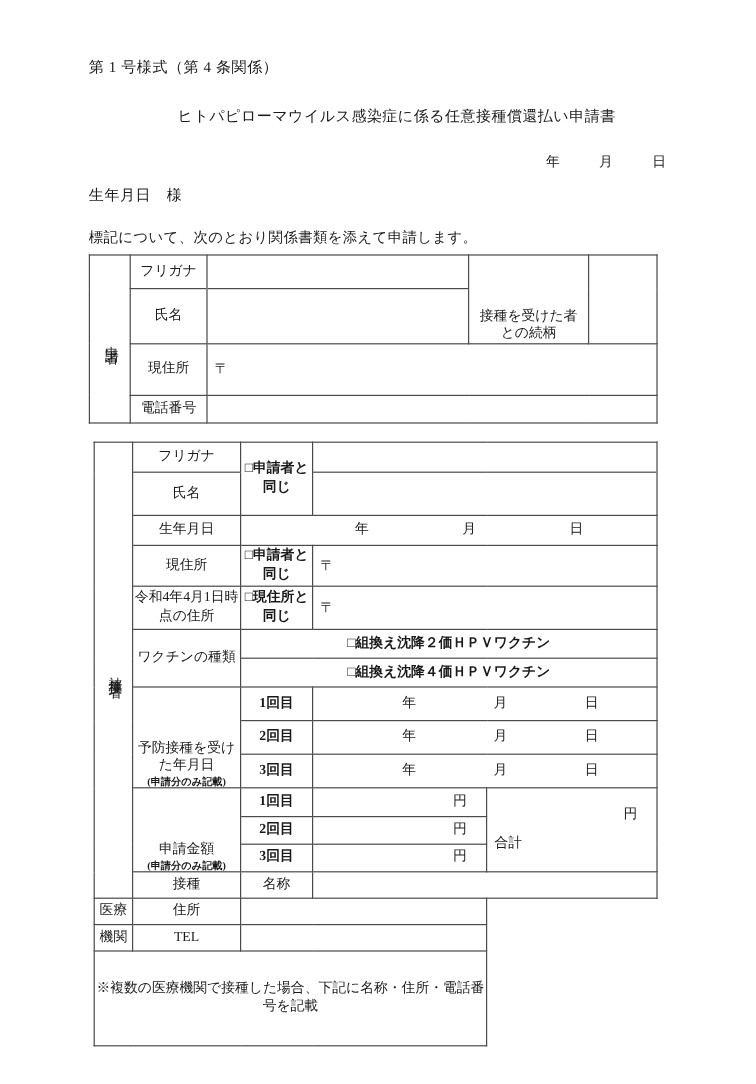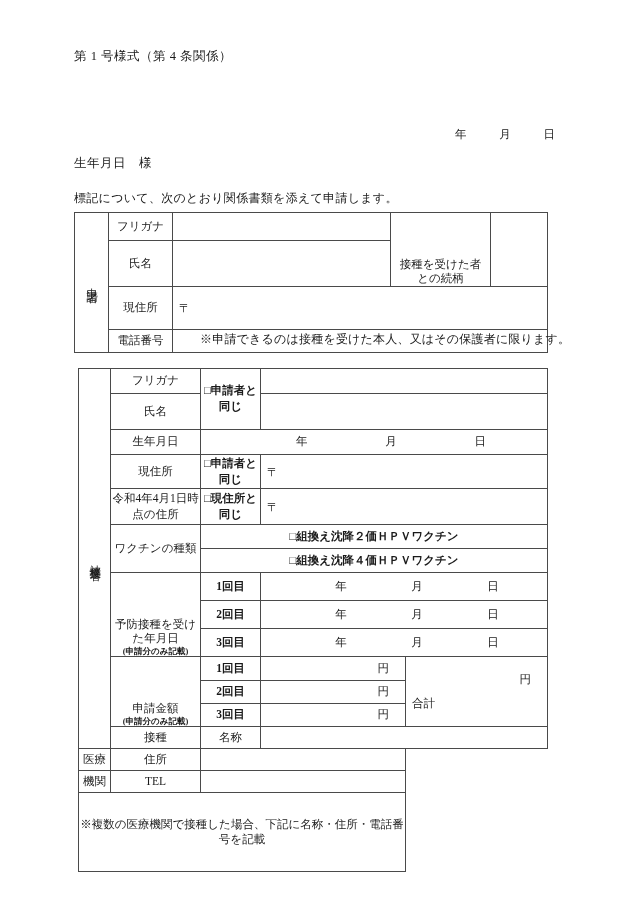--- a/index.html
+++ b/index.html
@@ -144,20 +144,21 @@
     vertical-align: top;
     font-size: 11.5px;
   }
 </style>
 </head>
 <body>
 
 <div class="page">
 
   <div class="form-no">第 1 号様式（第 4 条関係）</div>
+  <div class="doc-title">ヒトパピローマウイルス感染症に係る任意接種償還払い申請書</div>
 
   <div class="date-line">
     <span>年</span>
     <span>月</span>
     <span>日</span>
   </div>
 
   <div class="addressee">生年月日　様</div>
   <div class="intro">標記について、次のとおり関係書類を添えて申請します。</div>
 
@@ -194,21 +195,20 @@
           <span class="postal">〒</span>
         </td>
       </tr>
       <tr>
         <td style="height:22px">電話番号</td>
         <td colspan="3"></td>
       </tr>
     </tbody>
   </table>
 
-  <div class="note-applicant">※申請できるのは接種を受けた本人、又はその保護者に限ります。</div>
 
   <table class="tbl" style="left:78px; top:368px; width:469px;">
     <colgroup>
       <col style="width:32px">
       <col style="width:90px">
       <col style="width:60px">
       <col style="width:145px">
       <col style="width:142px">
     </colgroup>
     <tbody>

